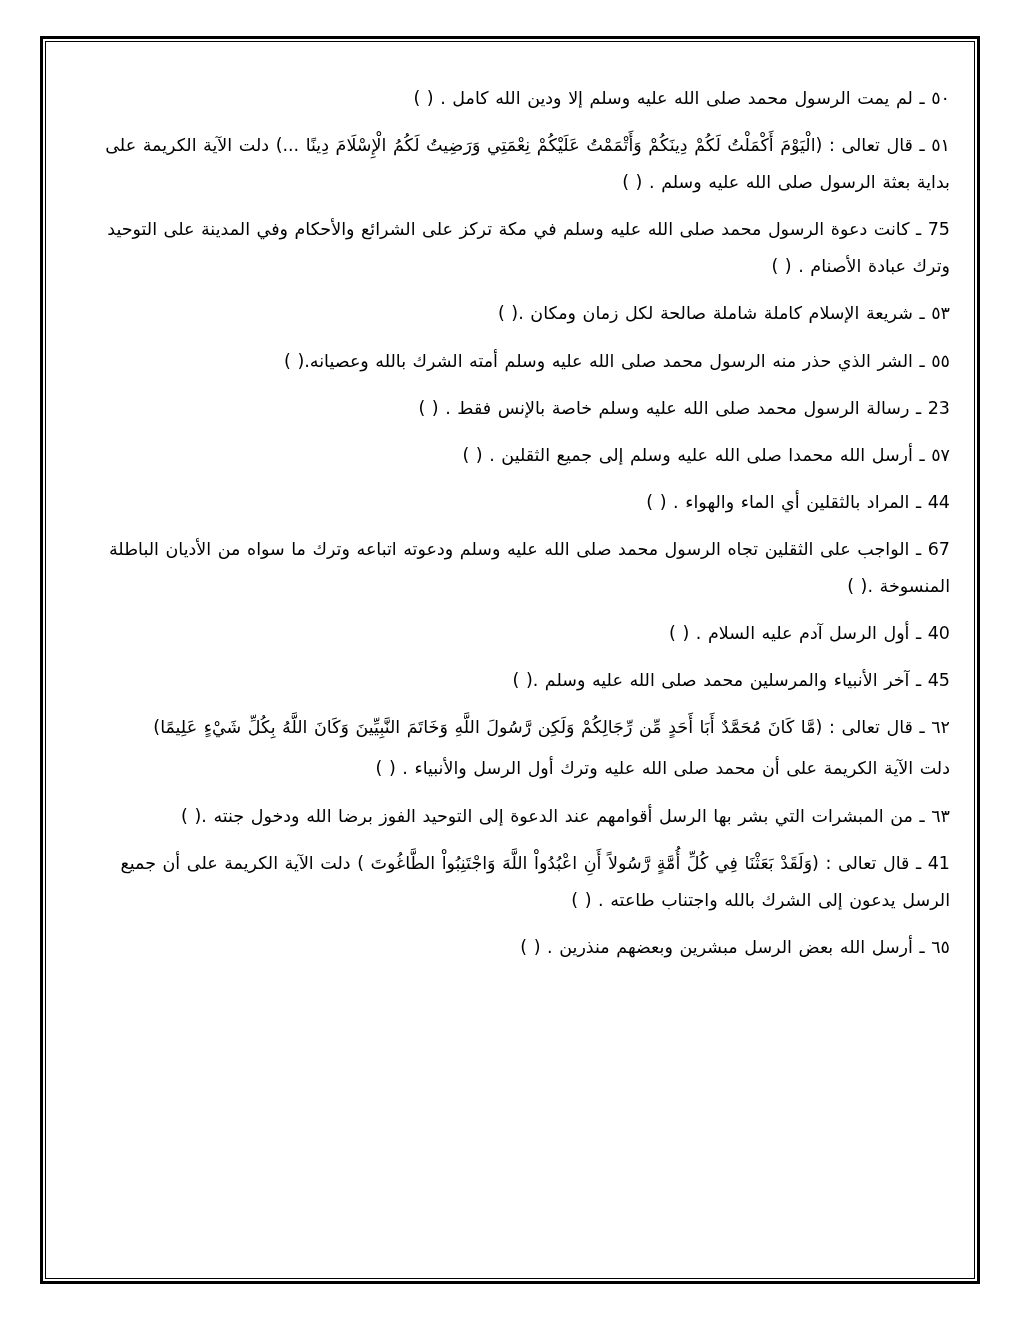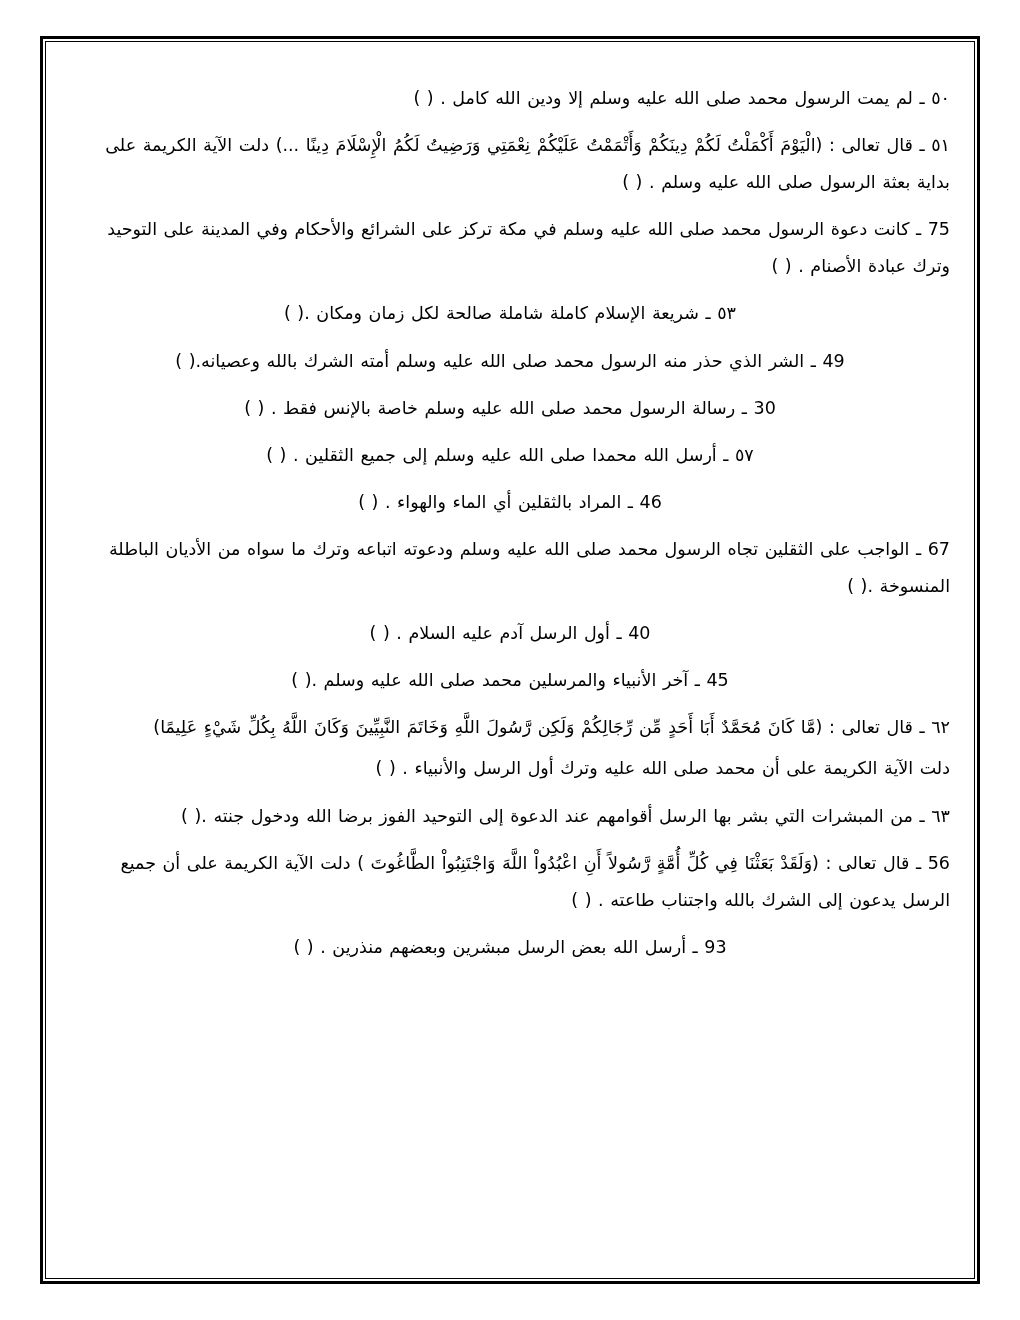--- a/index.html
+++ b/index.html
@@ -53,46 +53,45 @@
     direction: rtl;
     text-align: right;
     font-family: "DejaVu Sans", "Liberation Sans", sans-serif;
     font-size: 17.5px;
     line-height: 2.12;
     margin: 0 0 10px 0;
     letter-spacing: 0;
     word-spacing: 1px;
   }
   .q.center {
-    text-align: center;
   }
   .q.tight {
     margin-bottom: 4px;
   }
 </style>
 </head>
 <body>
 
 <div class="page">
   <div class="frame-outer"></div>
   <div class="frame-inner"></div>
 
   <div class="content">
 
     <p class="q">٥٠ ـ لم يمت الرسول محمد صلى الله عليه وسلم إلا ودين الله كامل .  (    )</p>
     <p class="q">٥١ ـ قال تعالى : (الْيَوْمَ أَكْمَلْتُ لَكُمْ دِينَكُمْ وَأَتْمَمْتُ عَلَيْكُمْ نِعْمَتِي وَرَضِيتُ لَكُمُ الْإِسْلَامَ دِينًا ...) دلت الآية الكريمة على بداية بعثة الرسول صلى الله عليه وسلم .  (    )</p>
     <p class="q">75 ـ كانت دعوة الرسول محمد صلى الله عليه وسلم في مكة تركز على الشرائع والأحكام وفي المدينة على التوحيد وترك عبادة الأصنام .  (    )</p>
     <p class="q center">٥٣ ـ شريعة الإسلام كاملة شاملة صالحة لكل زمان ومكان .(    )</p>
-    <p class="q center">49 ـ الشر الذي حذر منه الرسول محمد صلى الله عليه وسلم أمته الشرك بالله وعصيانه.(  )</p>
-    <p class="q center">30 ـ رسالة الرسول محمد صلى الله عليه وسلم خاصة بالإنس فقط .  (    )</p>
+    <p class="q center">٥٥ ـ الشر الذي حذر منه الرسول محمد صلى الله عليه وسلم أمته الشرك بالله وعصيانه.(  )</p>
+    <p class="q center">23 ـ رسالة الرسول محمد صلى الله عليه وسلم خاصة بالإنس فقط .  (    )</p>
     <p class="q center">٥٧ ـ أرسل الله محمدا صلى الله عليه وسلم إلى جميع الثقلين .  (    )</p>
-    <p class="q center">46 ـ المراد بالثقلين أي الماء والهواء .  (    )</p>
+    <p class="q center">44 ـ المراد بالثقلين أي الماء والهواء .  (    )</p>
     <p class="q">67 ـ الواجب على الثقلين تجاه الرسول محمد صلى الله عليه وسلم ودعوته اتباعه وترك ما سواه من الأديان الباطلة المنسوخة .(    )</p>
     <p class="q center">40 ـ أول الرسل آدم عليه السلام .  (    )</p>
     <p class="q center">45 ـ آخر الأنبياء والمرسلين محمد صلى الله عليه وسلم .(    )</p>
     <p class="q tight ayah">٦٢ ـ قال تعالى : (مَّا كَانَ مُحَمَّدٌ أَبَا أَحَدٍ مِّن رِّجَالِكُمْ وَلَكِن رَّسُولَ اللَّهِ وَخَاتَمَ النَّبِيِّينَ وَكَانَ اللَّهُ بِكُلِّ شَيْءٍ عَلِيمًا)</p>
     <p class="q">دلت الآية الكريمة على أن محمد صلى الله عليه وترك أول الرسل والأنبياء .  (    )</p>
     <p class="q">٦٣ ـ من المبشرات التي بشر بها الرسل أقوامهم عند الدعوة إلى التوحيد الفوز برضا الله ودخول جنته .(    )</p>
-    <p class="q">56 ـ قال تعالى : (وَلَقَدْ بَعَثْنَا فِي كُلِّ أُمَّةٍ رَّسُولاً أَنِ اعْبُدُواْ اللَّهَ وَاجْتَنِبُواْ الطَّاغُوتَ ) دلت الآية الكريمة على أن جميع الرسل يدعون إلى الشرك بالله واجتناب طاعته .  (    )</p>
-    <p class="q center">93 ـ أرسل الله بعض الرسل مبشرين وبعضهم منذرين .  (    )</p>
+    <p class="q">41 ـ قال تعالى : (وَلَقَدْ بَعَثْنَا فِي كُلِّ أُمَّةٍ رَّسُولاً أَنِ اعْبُدُواْ اللَّهَ وَاجْتَنِبُواْ الطَّاغُوتَ ) دلت الآية الكريمة على أن جميع الرسل يدعون إلى الشرك بالله واجتناب طاعته .  (    )</p>
+    <p class="q center">٦٥ ـ أرسل الله بعض الرسل مبشرين وبعضهم منذرين .  (    )</p>
 
   </div>
 </div>
 
 </body></html>

